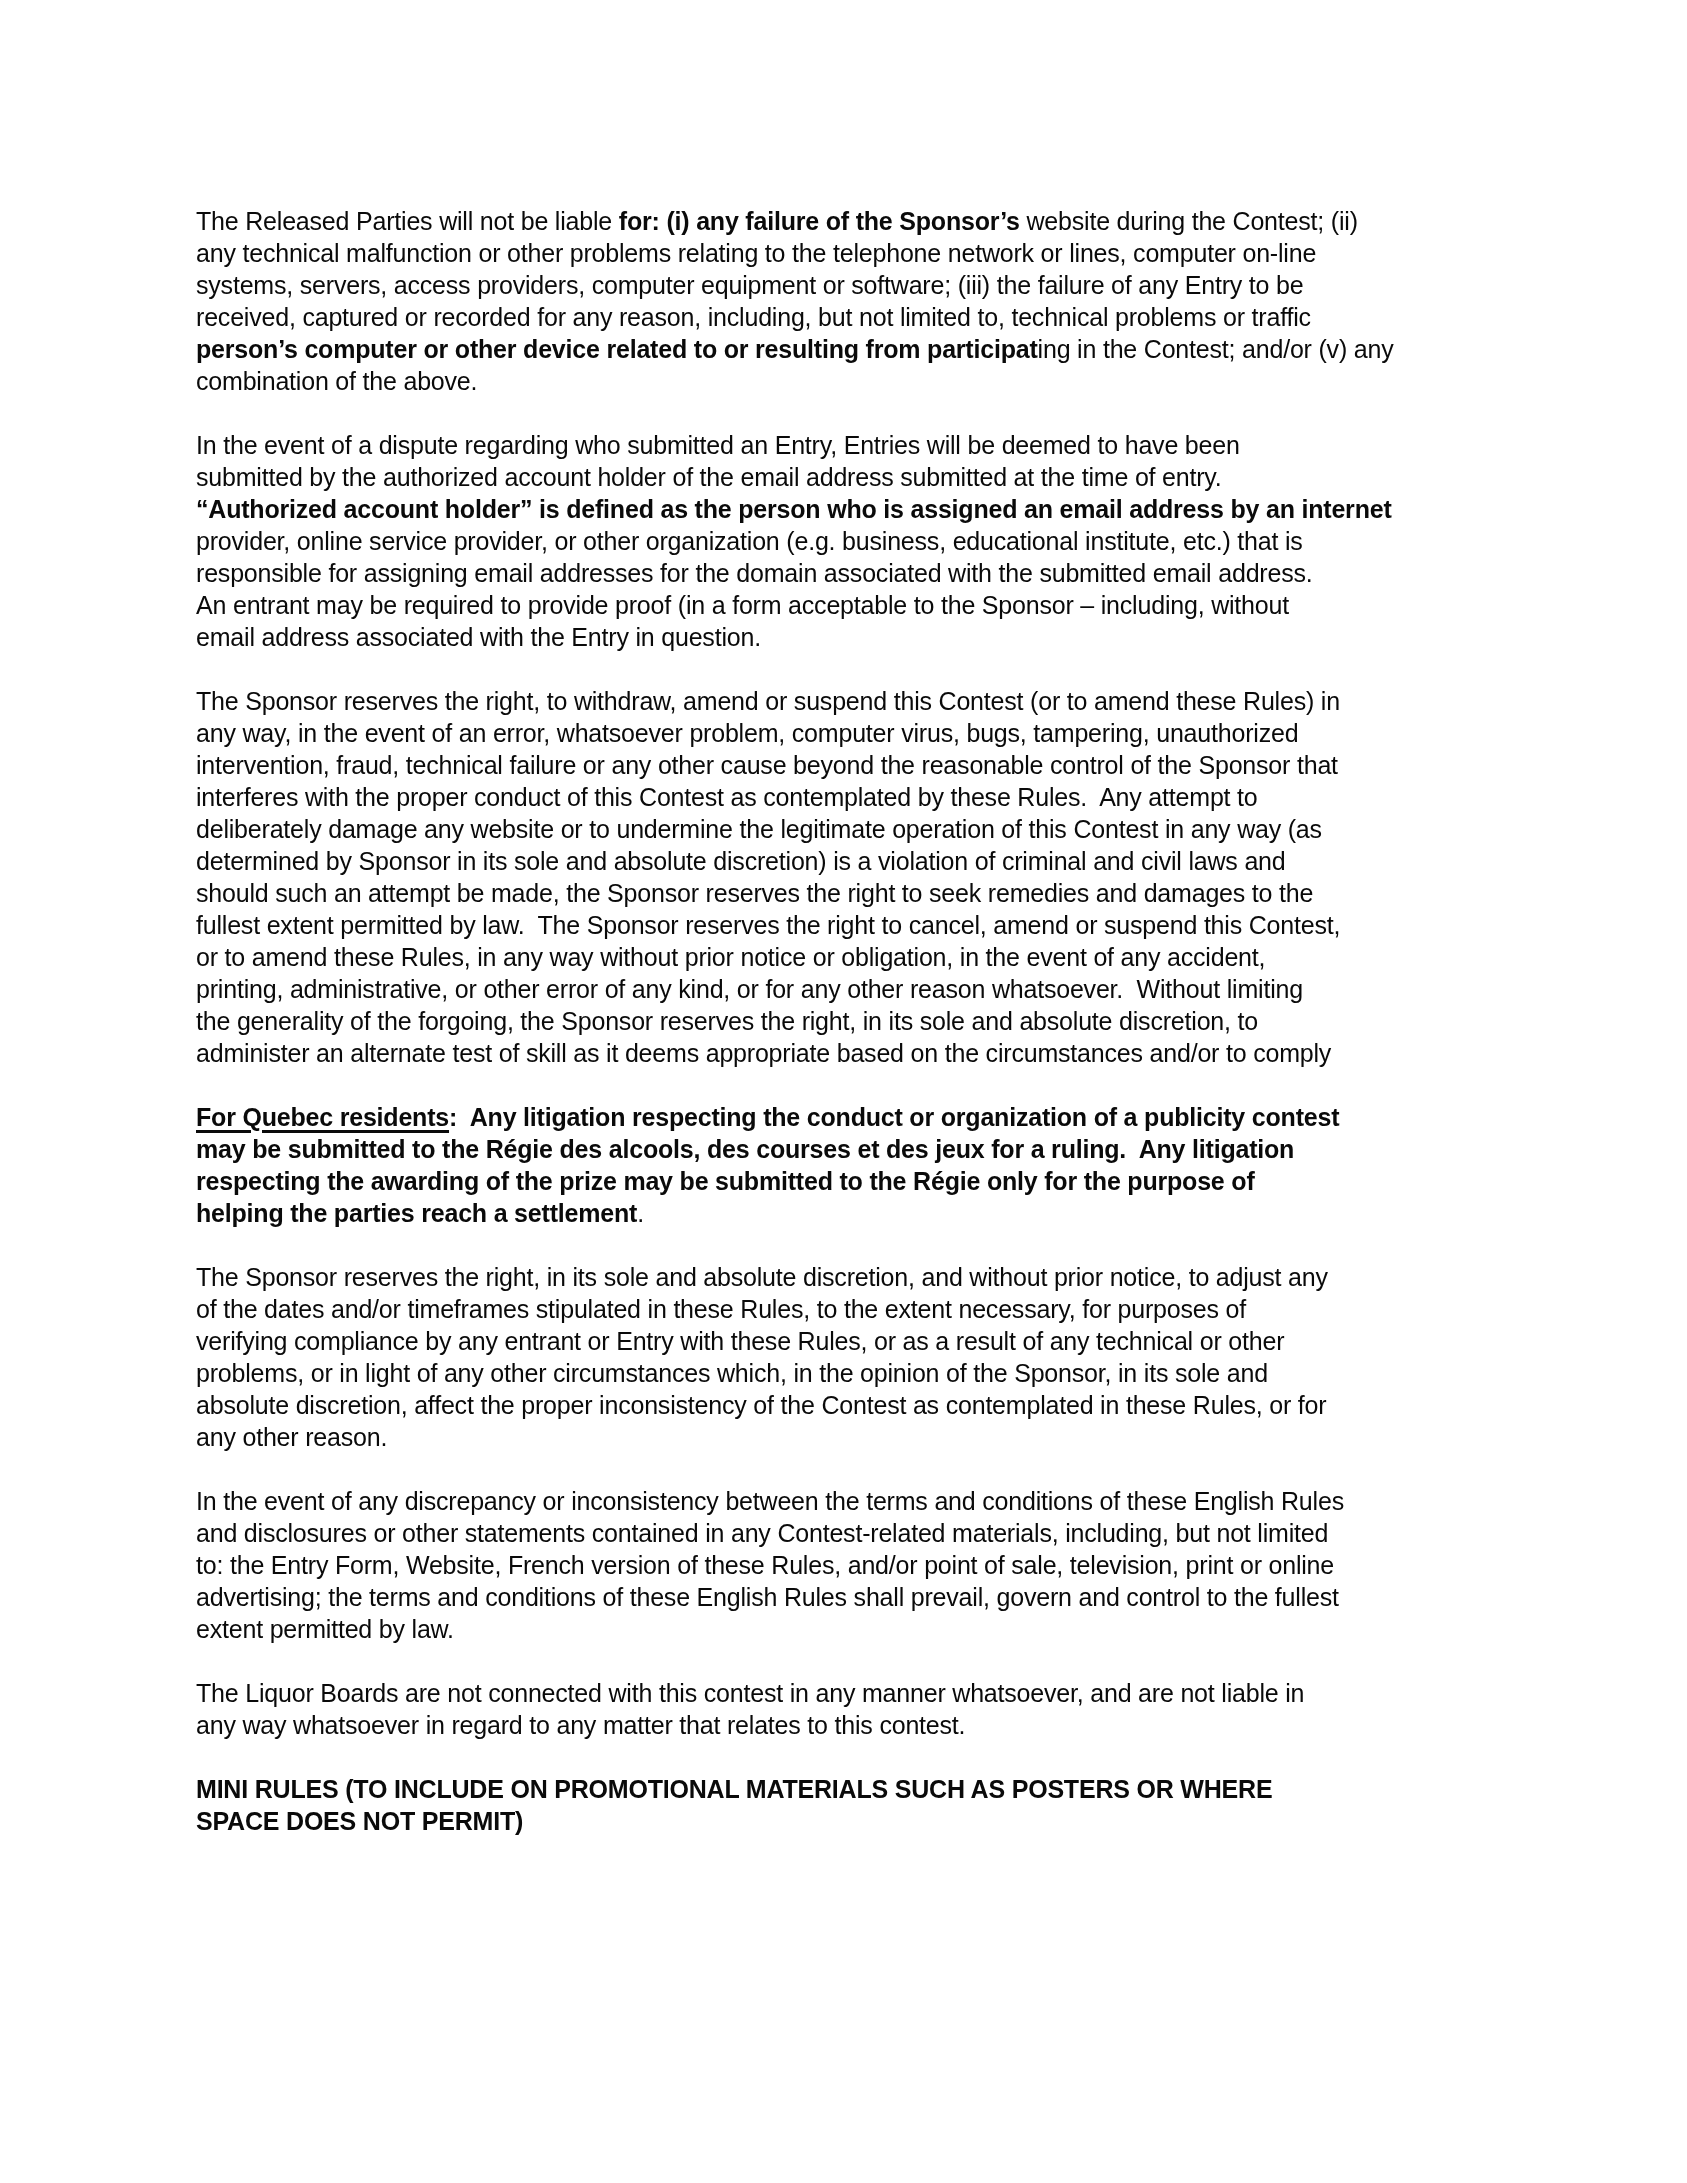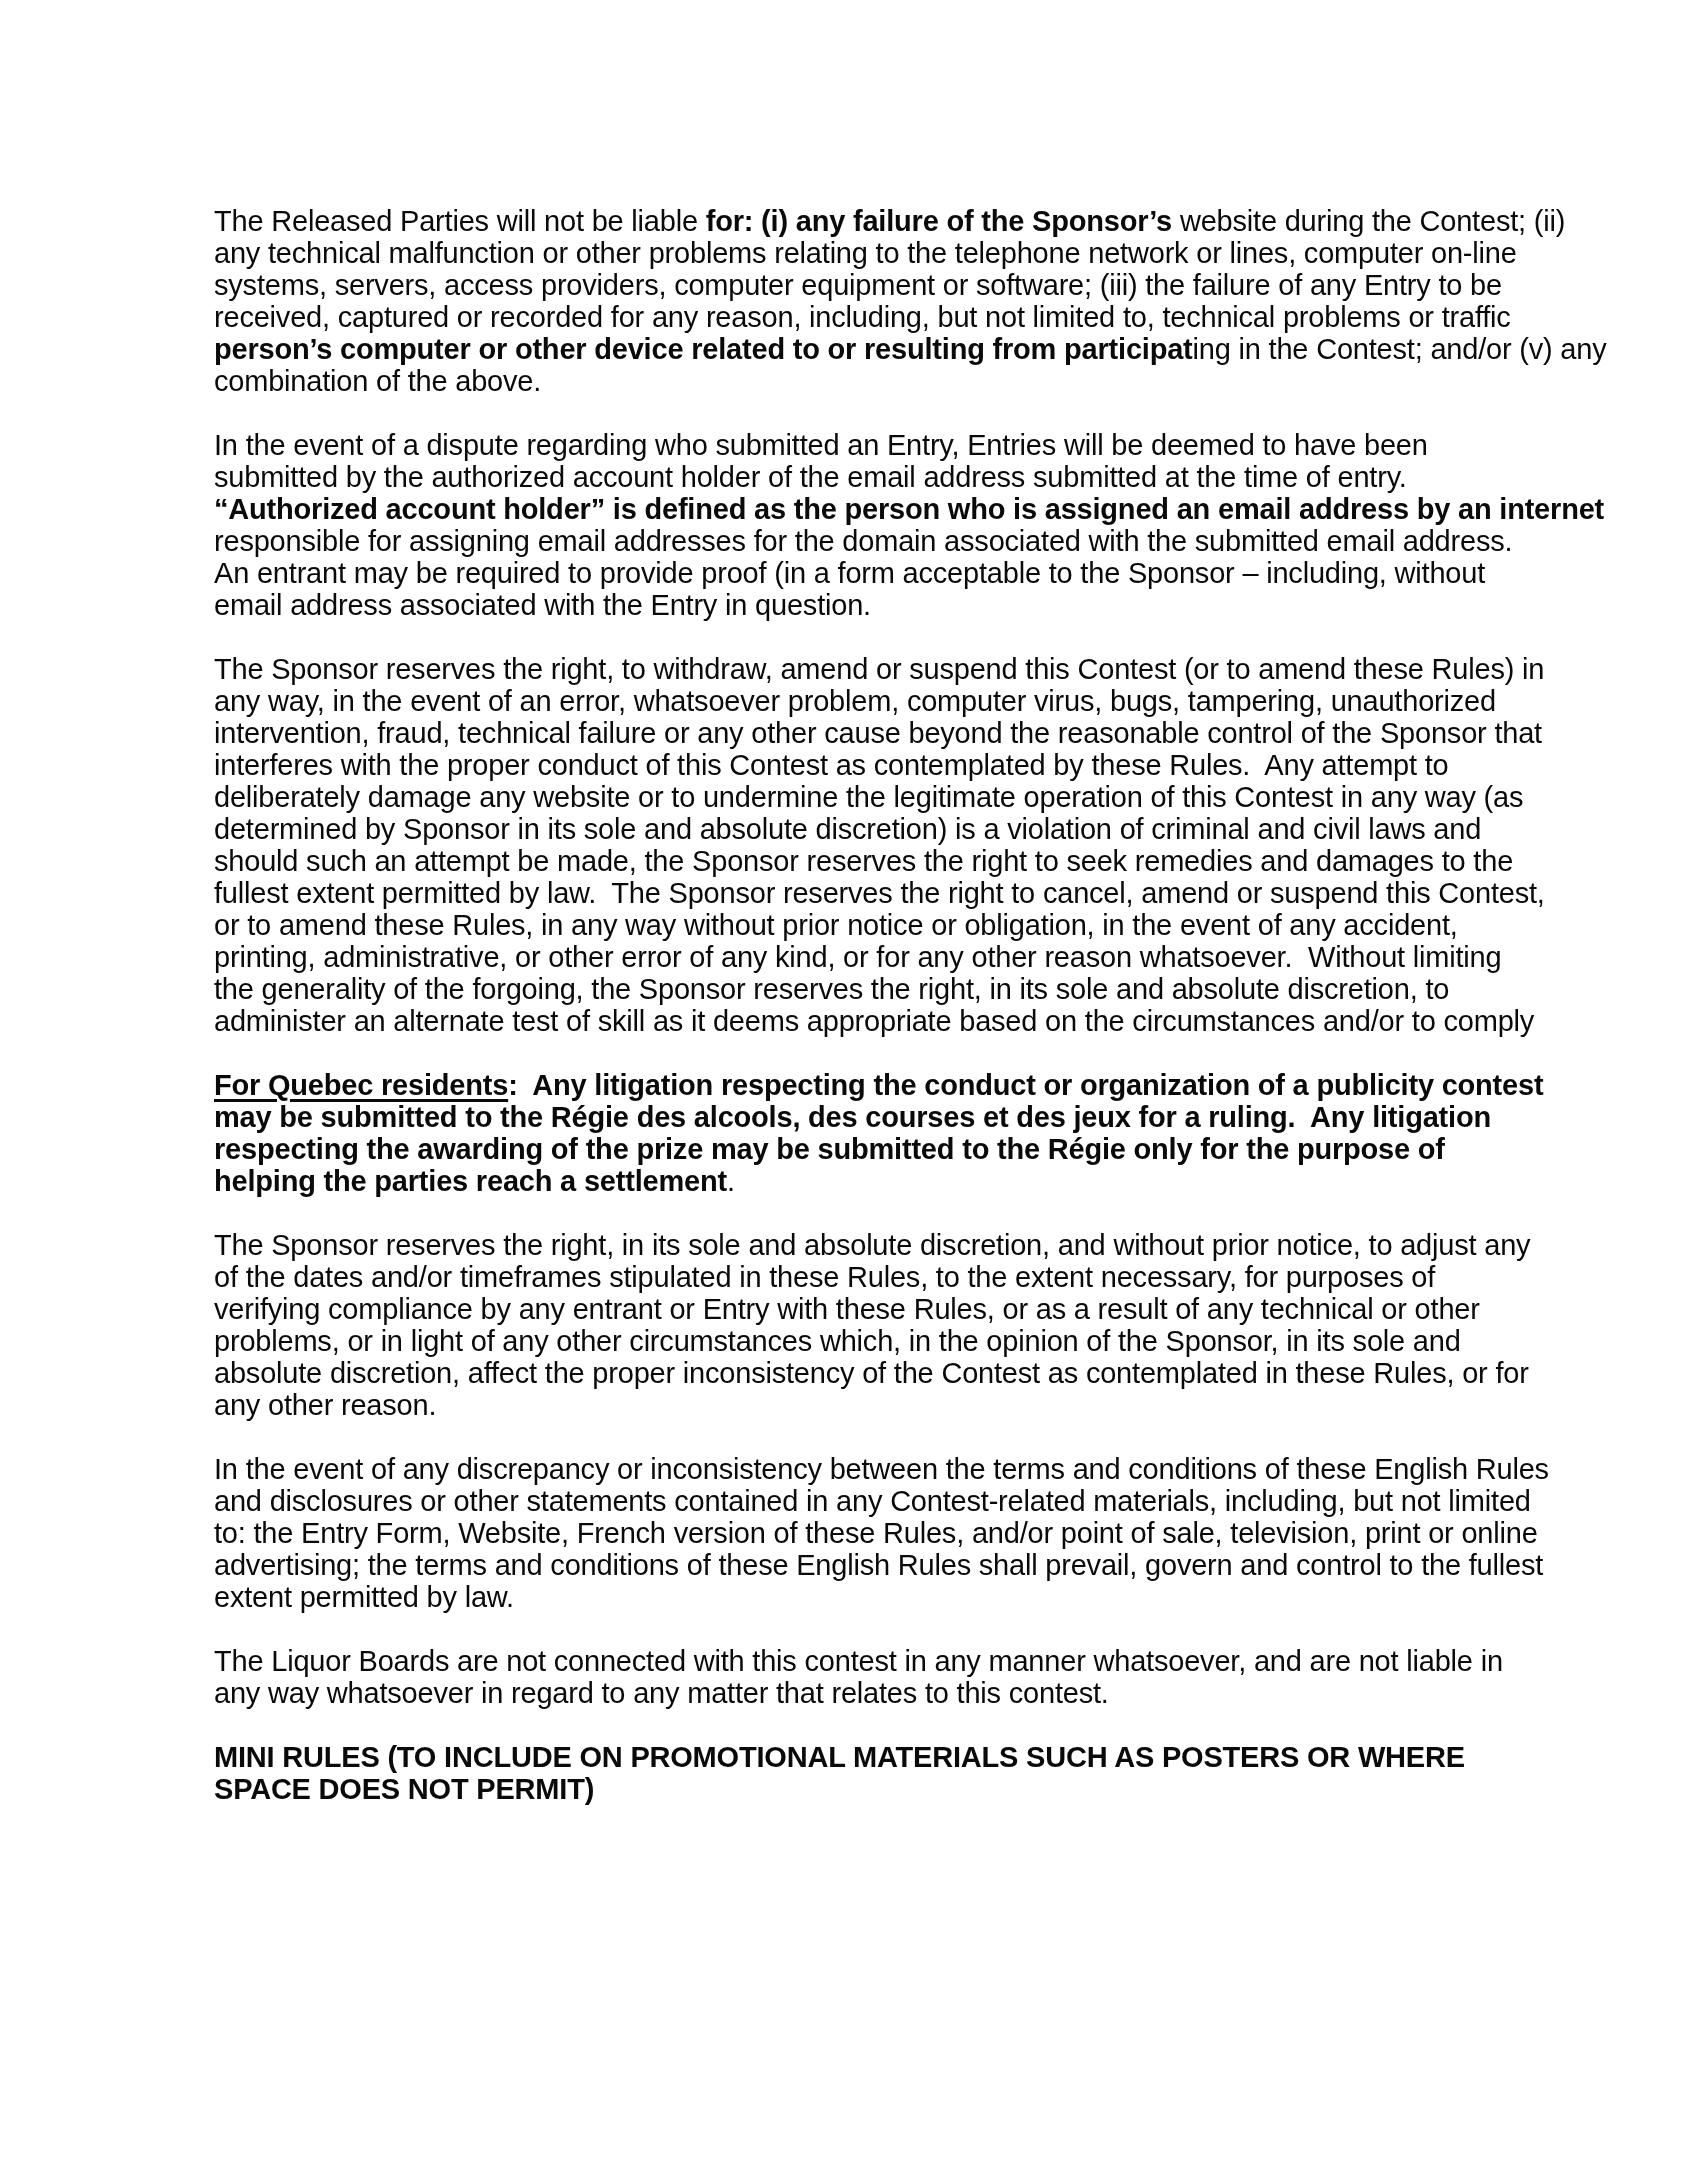--- a/index.html
+++ b/index.html
@@ -16,24 +16,23 @@
     position: absolute;
     left: 0; top: 0;
     width: 1687px; height: 2183px;
     background: #ffffff;
   }
   .doc {
     position: absolute;
     left: 196px;
     top: 205px;
     width: 1316px;
-    font-size: 29px;
+    font-size: 25px;
     line-height: 32px;
     letter-spacing: -0.2px;
-    margin-left: 18px;
   }
   .para { margin: 0 0 32px 0; }
   .line { display: block; white-space: pre; height: 32px; }
   .b { font-weight: 700; }
   .u {
     text-decoration: underline;
     text-decoration-thickness: 3.4px;
     text-underline-offset: 4.2px;
     text-align: center;
   }
@@ -49,20 +48,21 @@
         <div class="line"><span>any technical malfunction or other problems relating to the telephone network or lines, computer on-line</span></div>
         <div class="line"><span>systems, servers, access providers, computer equipment or software; (iii) the failure of any Entry to be</span></div>
         <div class="line"><span>received, captured or recorded for any reason, including, but not limited to, technical problems or traffic</span></div>
         <div class="line"><span class="b">person’s computer or other device related to or resulting from participat</span><span>ing in the Contest; and/or (v) any</span></div>
         <div class="line"><span>combination of the above.</span></div>
       </div>
       <div class="para">
         <div class="line"><span>In the event of a dispute regarding who submitted an Entry, Entries will be deemed to have been</span></div>
         <div class="line"><span>submitted by the authorized account holder of the email address submitted at the time of entry.</span></div>
         <div class="line"><span class="b">“Authorized account holder” is defined as the person who is assigned an email address by an internet</span></div>
+        <div class="line"><span>provider, online service provider, or other organization (e.g. business, educational institute, etc.) that is</span></div>
         <div class="line"><span>responsible for assigning email addresses for the domain associated with the submitted email address.</span></div>
         <div class="line"><span>An entrant may be required to provide proof (in a form acceptable to the Sponsor – including, without</span></div>
         <div class="line"><span>email address associated with the Entry in question.</span></div>
       </div>
       <div class="para">
         <div class="line"><span>The Sponsor reserves the right, to withdraw, amend or suspend this Contest (or to amend these Rules) in</span></div>
         <div class="line"><span>any way, in the event of an error, whatsoever problem, computer virus, bugs, tampering, unauthorized</span></div>
         <div class="line"><span>intervention, fraud, technical failure or any other cause beyond the reasonable control of the Sponsor that</span></div>
         <div class="line"><span>interferes with the proper conduct of this Contest as contemplated by these Rules.  Any attempt to</span></div>
         <div class="line"><span>deliberately damage any website or to undermine the legitimate operation of this Contest in any way (as</span></div>

